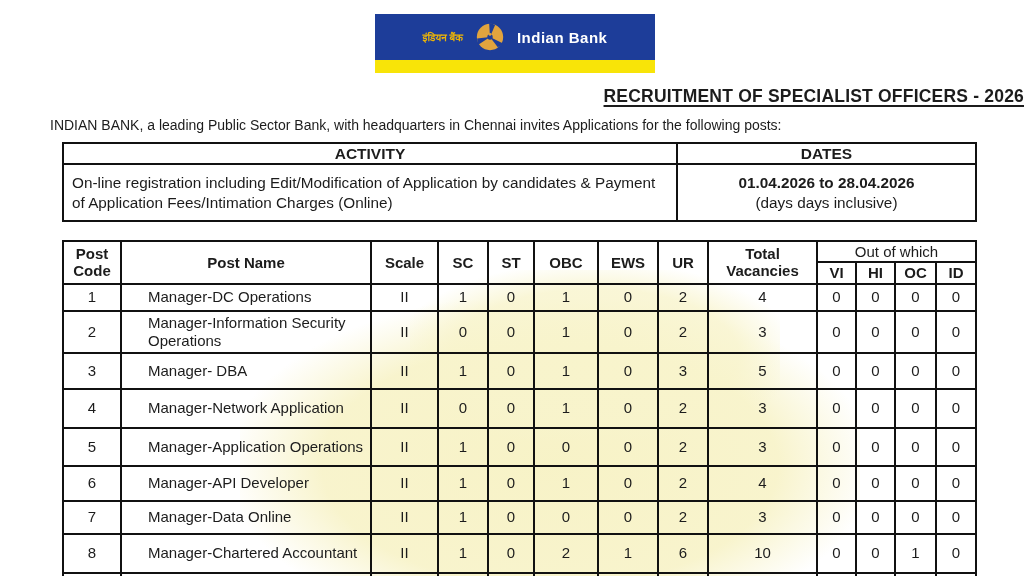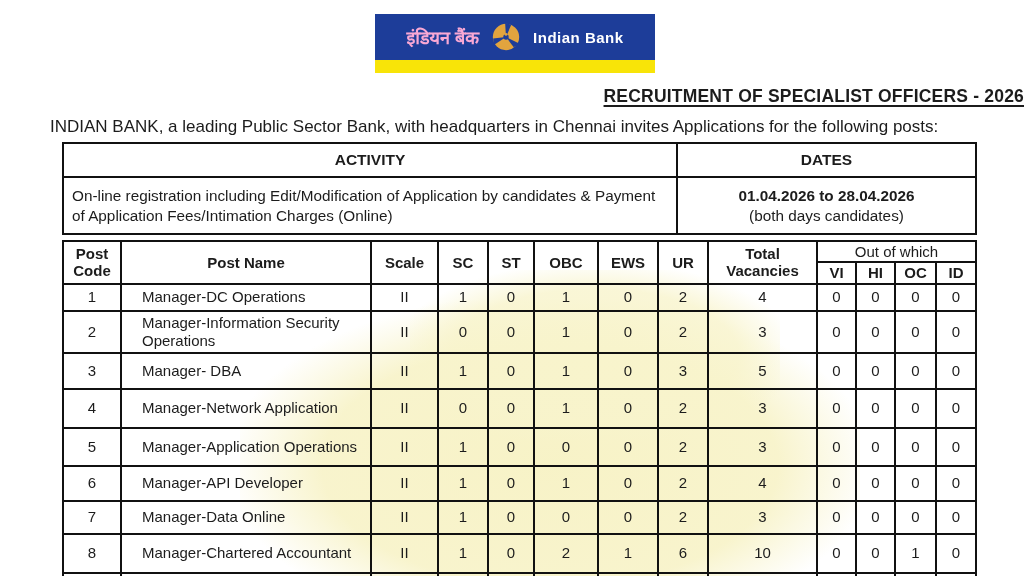--- a/index.html
+++ b/index.html
@@ -23,57 +23,57 @@
     left: 410px; top: 270px; width: 370px; height: 170px;
     background: radial-gradient(ellipse at 50% 50%, rgba(248,244,204,0.95) 0%, rgba(248,244,204,0.8) 55%, rgba(248,244,204,0) 78%);
   }
 
   
   .logo-block { position: absolute; left: 375px; top: 14px; width: 280px; z-index: 2; }
   .logo-blue {
     height: 46px; background: #1d3d99;
     display: flex; align-items: center; justify-content: center; gap: 10px;
   }
-  .logo-hindi { color: #f9a8d4; font-weight: bold; font-size: 18px; white-space: nowrap; }
+  .logo-hindi { color: #eab308; font-weight: bold; font-size: 10px; white-space: nowrap; }
   .logo-english { color: #ffffff; font-weight: bold; font-size: 15px; letter-spacing: 0.5px; white-space: nowrap; }
   .logo-emblem { width: 34px; height: 34px; flex: 0 0 auto; }
   .logo-stripe { height: 13px; background: #f8e408; }
 
   
   .title {
     position: absolute; left: 0; top: 86px; width: 100%; z-index: 2;
     text-align: right; font-size: 17.5px; font-weight: bold;
     text-decoration: underline; text-underline-offset: 3px; text-decoration-thickness: 2px;
     letter-spacing: 0.2px;
   }
   .intro {
     position: absolute; left: 50px; top: 117px; width: 940px; z-index: 2;
-    font-size: 17px; line-height: 1.2;
+    font-size: 14px; line-height: 1.2;
   }
 
   
   table { border-collapse: collapse; table-layout: fixed; background: transparent; z-index: 1; }
   th, td { border: 2px solid #111111; background: transparent; }
 
   
   .schedule { position: absolute; left: 62px; top: 142px; width: 913px; }
-  .schedule th { height: 34px; font-size: 15.5px; font-weight: bold; text-align: center; vertical-align: middle; }
+  .schedule th { height: 21px; font-size: 15.5px; font-weight: bold; text-align: center; vertical-align: middle; }
   .schedule td { height: 57px; vertical-align: middle; font-size: 15.3px; }
   .schedule .activity-cell { padding: 8px 8px; line-height: 1.25; margin-top: 27px; }
   .schedule .dates-cell { text-align: center; line-height: 1.3; }
   .schedule .dates-bold { font-weight: bold; }
 
   
   .vacancy { position: absolute; left: 62px; top: 240px; width: 913px; }
   .vacancy th { font-size: 15px; font-weight: bold; text-align: center; vertical-align: middle; line-height: 1.15; padding: 1px 2px; }
   .vacancy th.normal { font-weight: normal; font-size: 15px; }
   .vacancy thead tr { height: 21px; margin-left: 44px; }
   .vacancy th.total-col { padding: 1px 14px; }
   .vacancy td { font-size: 15px; text-align: center; vertical-align: middle; padding: 2px 3px; line-height: 1.2; }
-  .vacancy td.name { text-align: left; padding-left: 20px; }
+  .vacancy td.name { text-align: left; padding-left: 26px; }
   .vacancy tbody tr:nth-child(1) { height: 27px; }
   .vacancy tbody tr:nth-child(2) { height: 42px; }
   .vacancy tbody tr:nth-child(3) { height: 36px; }
   .vacancy tbody tr:nth-child(4) { height: 39px; }
   .vacancy tbody tr:nth-child(5) { height: 38px; }
   .vacancy tbody tr:nth-child(6) { height: 35px; }
   .vacancy tbody tr:nth-child(7) { height: 33px; }
   .vacancy tbody tr:nth-child(8) { height: 39px; }
   .vacancy tbody tr.partial { height: 10px; }
 </style>
@@ -116,21 +116,21 @@
       <tr>
         <th>ACTIVITY</th>
         <th>DATES</th>
       </tr>
     </thead>
     <tbody>
       <tr>
         <td class="activity-cell">On-line registration including Edit/Modification of Application by candidates &amp; Payment of Application Fees/Intimation Charges (Online)</td>
         <td class="dates-cell">
           <div class="dates-bold">01.04.2026 to 28.04.2026</div>
-          <div>(both days candidates)</div>
+          <div>(days days inclusive)</div>
         </td>
       </tr>
     </tbody>
   </table>
 
   <table class="vacancy">
     <colgroup>
       <col style="width:58px">
         <col style="width:250px">
         <col style="width:67px">

